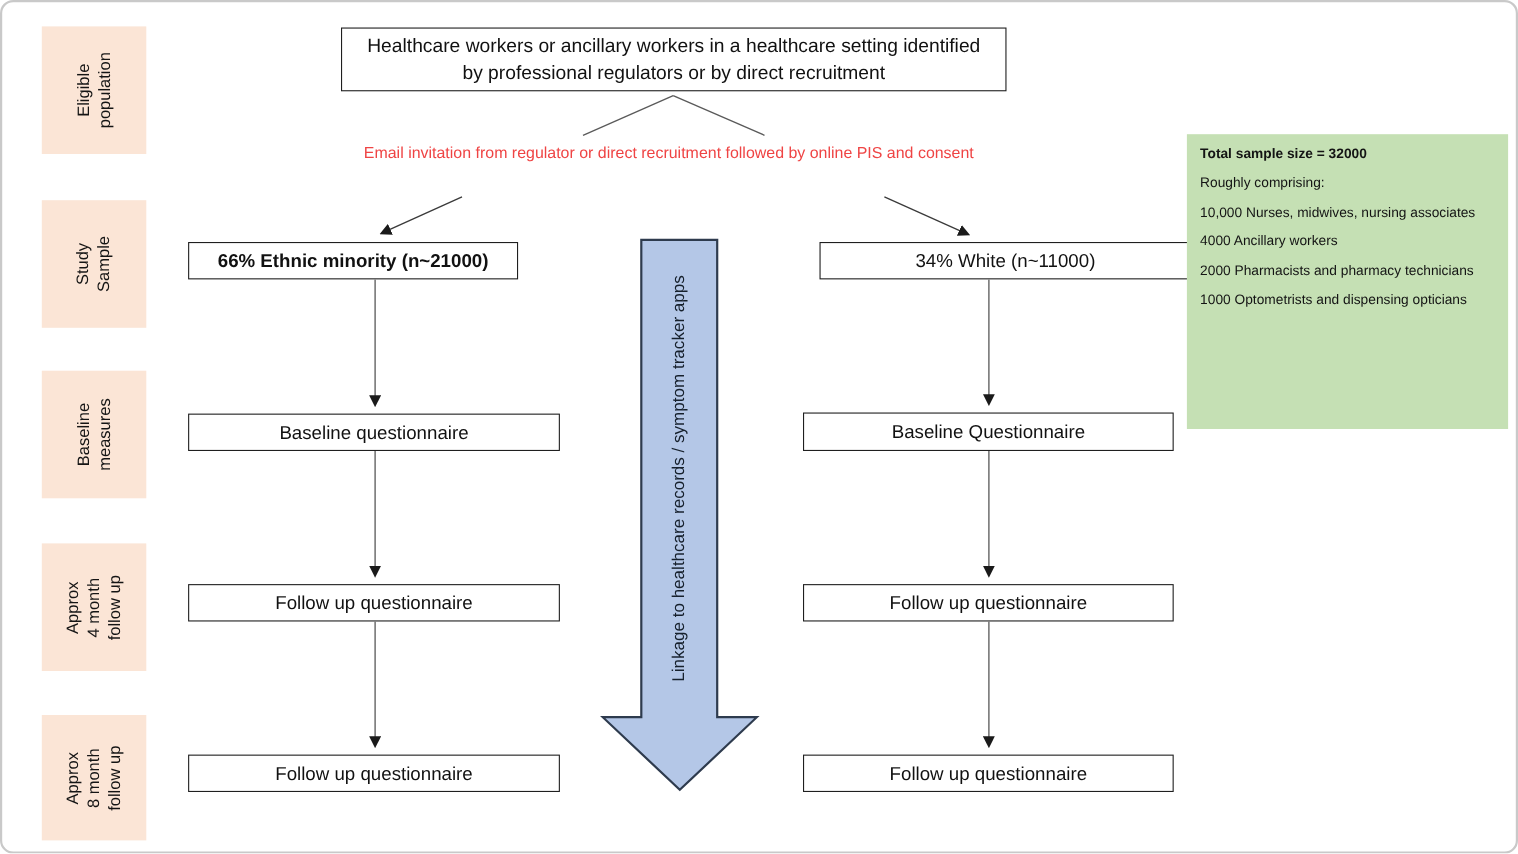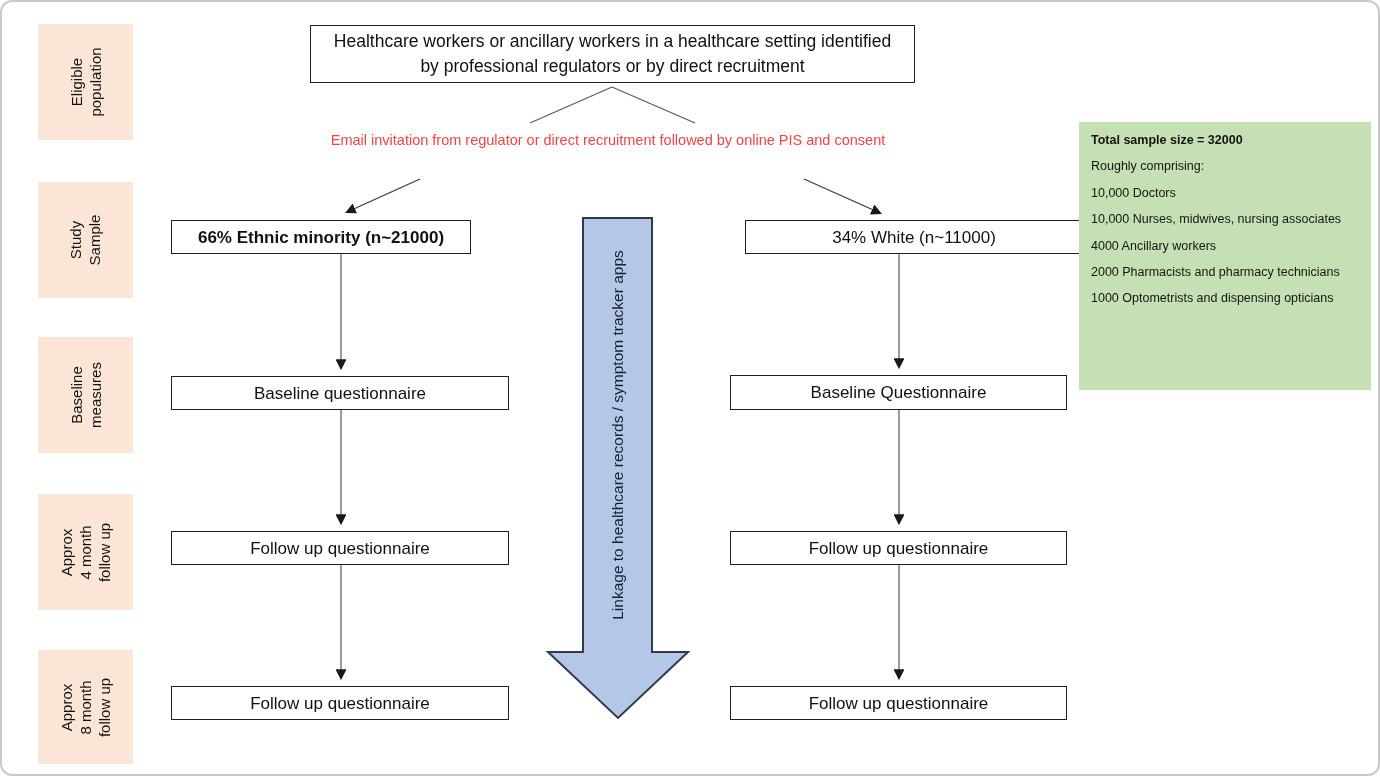--- a/index.html
+++ b/index.html
@@ -208,20 +208,19 @@
     <span>Follow up questionnaire</span>
   </div>
 
   <div class="arrow-label-wrap">
     <div class="arrow-label">Linkage to healthcare records / symptom tracker apps</div>
   </div>
 
   <div class="panel">
     <div class="row title">Total sample size = 32000</div>
     <div class="row">Roughly comprising:</div>
-    <div class="row">10,000 Doctors</div>
     <div class="row">10,000 Nurses, midwives, nursing associates</div>
     <div class="row">4000 Ancillary workers</div>
     <div class="row">2000 Pharmacists and pharmacy technicians</div>
     <div class="row">1000 Optometrists and dispensing opticians</div>
   </div>
 
 </div>
 
 </body></html>

